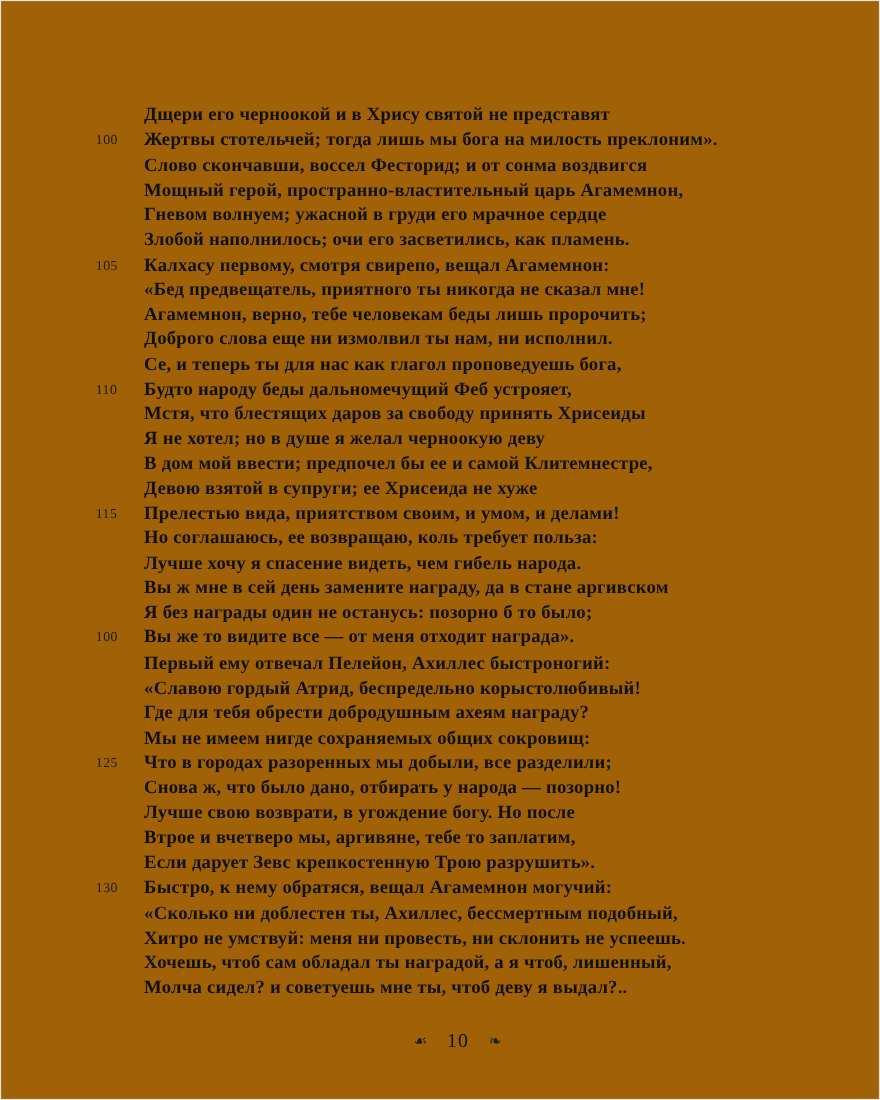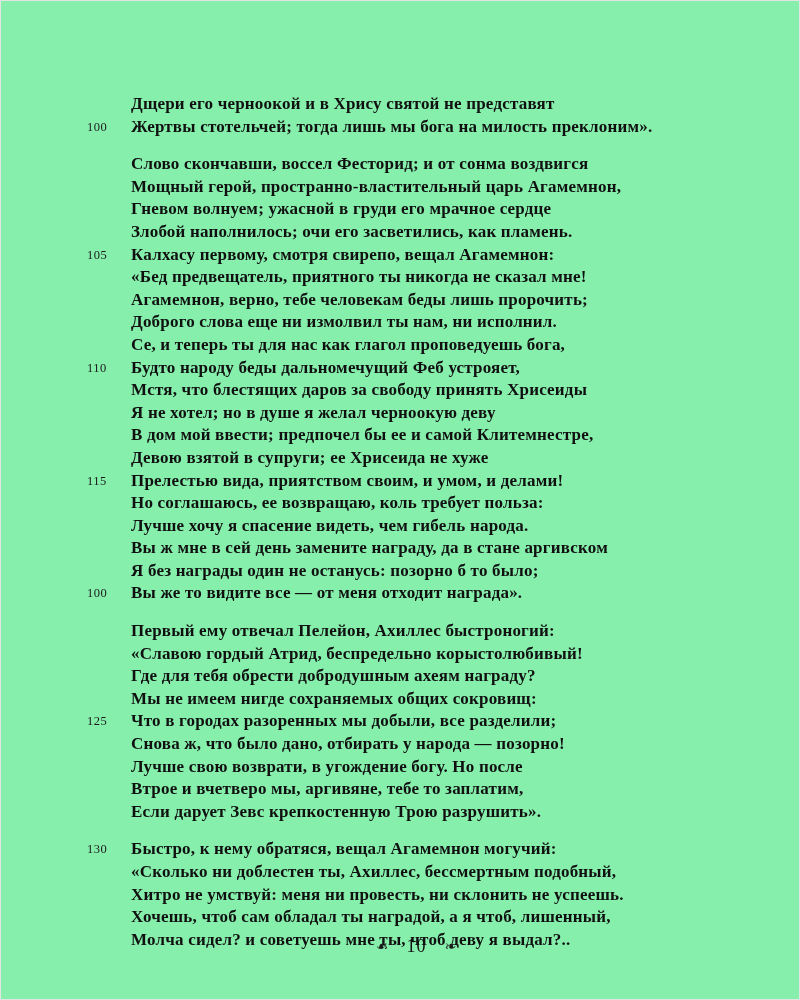--- a/index.html
+++ b/index.html
@@ -5,35 +5,35 @@
   html, body {
     margin: 0;
     padding: 0;
     background: #ffffff;
   }
   .page {
     position: relative;
     width: 800px;
     height: 1000px;
     margin: 0 auto;
-    background: #86efac;
+    background: #a16207;
     border: 1px solid #e3e3e3;
     box-sizing: border-box;
     font-family: "Liberation Serif", serif;
     color: #101010;
     overflow: hidden;
   }
   .text-block {
     position: absolute;
     top: 92px;
     left: 0;
     right: 0;
   }
   .stanza { margin: 0; }
-  .stanza + .stanza { margin-top: 15px; }
+  .stanza + .stanza { margin-top: 1px; }
   .line {
     position: relative;
     padding-left: 130px;
     padding-right: 60px;
     font-size: 17px;
     line-height: 22.6px;
     font-weight: bold;
     letter-spacing: 0.2px;
     white-space: nowrap;
   }

